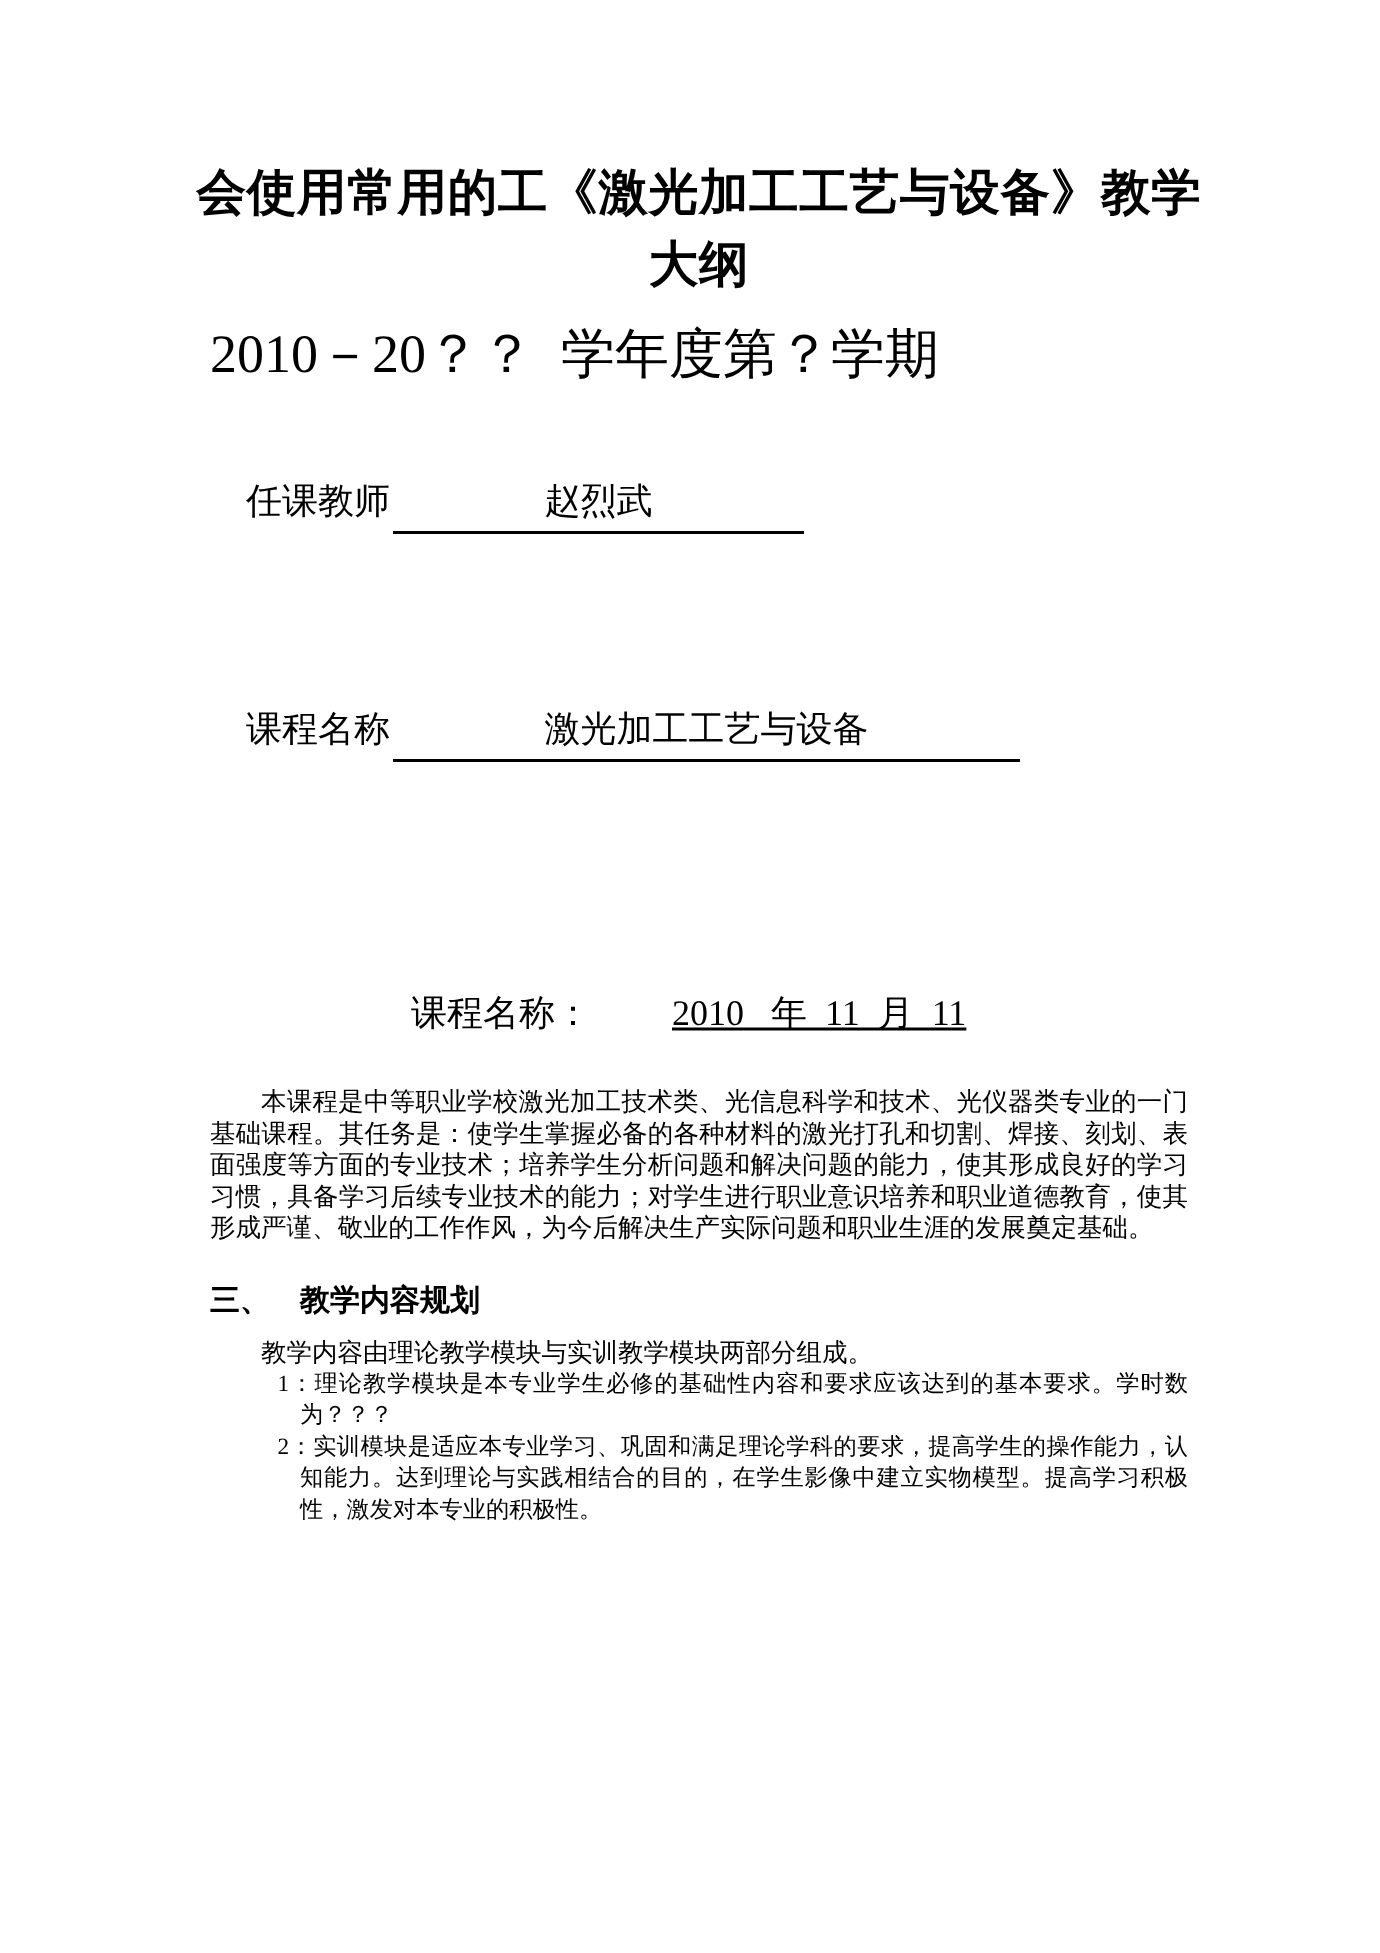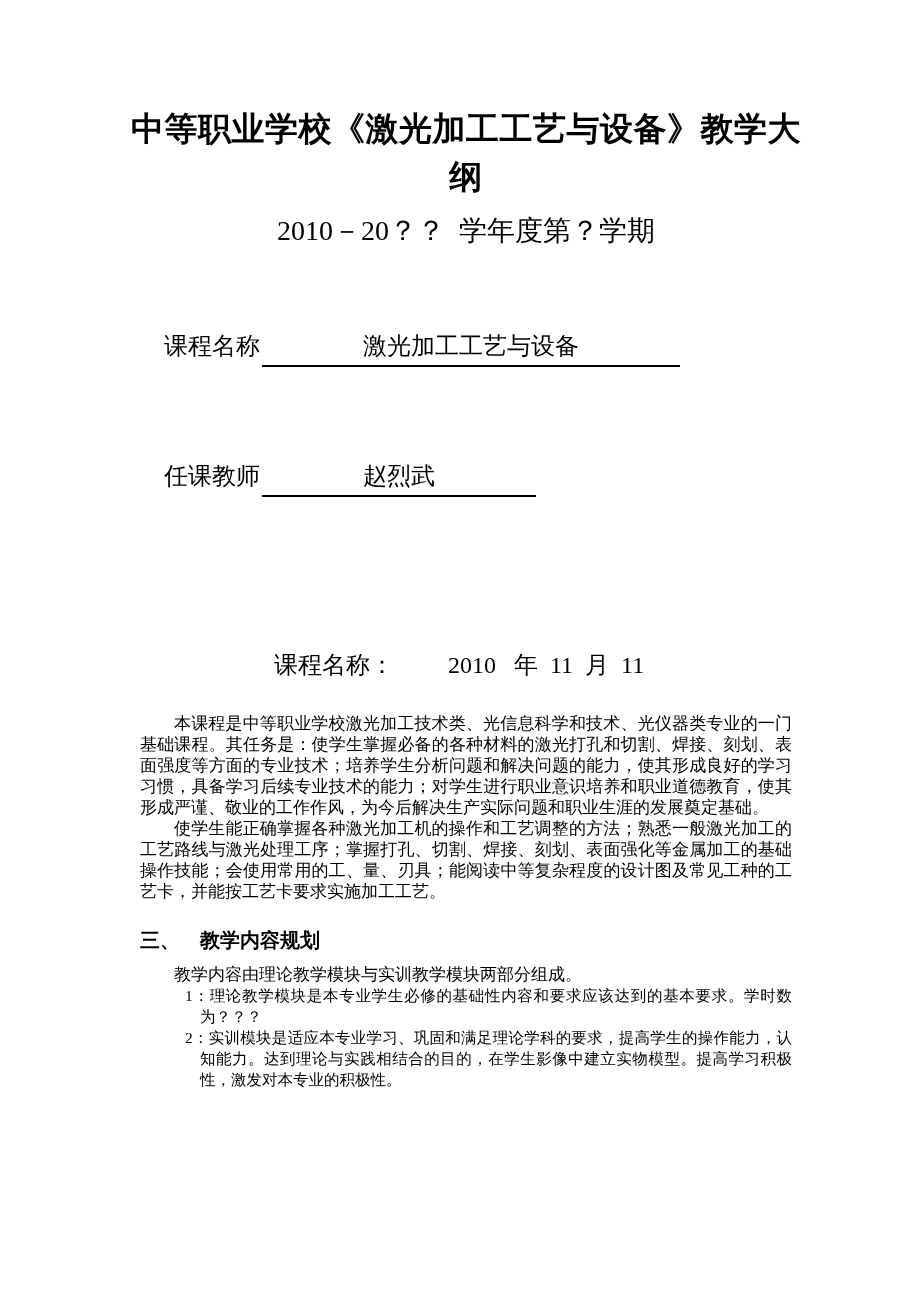--- a/index.html
+++ b/index.html
@@ -18,23 +18,23 @@
   }
   .title {
     font-size: 33px;
     font-weight: bold;
     text-align: center;
     line-height: 1.44;
     margin: 0 -14px;
     letter-spacing: 0.5px;
   }
   .subtitle {
-    font-size: 28px;
+    font-size: 36px;
     font-weight: normal;
-    text-align: center;
+    text-align: left;
     margin-top: 12px;
     line-height: 1.3;
     white-space: pre;
   }
   .field-line {
     font-size: 24px;
     line-height: 34px;
     white-space: pre;
   }
   .field-line.course { margin-top: 46px; }
@@ -48,21 +48,21 @@
   }
   .u.course-u { width: 418px; }
   .u.teacher-u { width: 274px; }
   .date-line {
     margin-top: 86px;
     margin-left: 110px;
     font-size: 24px;
     line-height: 32px;
     white-space: pre;
   }
-  .date-val { margin-left: 54px; }
+  .date-val { margin-left: 54px; text-decoration: underline; }
   .sec-h {
     font-family: "Liberation Sans", "DejaVu Sans", sans-serif;
     font-size: 20px;
     font-weight: bold;
     margin-top: 24px;
     margin-bottom: 10px;
     line-height: 28px;
     white-space: pre;
   }
   .para {
@@ -77,42 +77,41 @@
     text-align: justify;
     padding-left: 60px;
     text-indent: -15px;
   }
 </style>
 </head>
 <body>
 
 <div class="page">
 
-  <h1 class="title">中等职业学校《激光加工工艺与设备》教学大纲</h1>
+  <h1 class="title">会使用常用的工《激光加工工艺与设备》教学大纲</h1>
 
   <div class="subtitle">2010－20？？  学年度第？学期</div>
 
+  <div class="field-line teacher">
+    <span>任课教师</span><span class="u teacher-u">赵烈武</span>
+  </div>
+
   <div class="field-line course">
     <span>课程名称</span><span class="u course-u">激光加工工艺与设备</span>
-  </div>
-
-  <div class="field-line teacher">
-    <span>任课教师</span><span class="u teacher-u">赵烈武</span>
   </div>
 
   <div class="date-line">
     <span>课程名称：</span><span class="date-val">2010   年  11  月  11</span>
   </div>
 
   <div class="section">
     <p class="para">本课程是中等职业学校激光加工技术类、光信息科学和技术、光仪器类专业的一门基础课程。其任务是：使学生掌握必备的各种材料的激光打孔和切割、焊接、刻划、表面强度等方面的专业技术；培养学生分析问题和解决问题的能力，使其形成良好的学习习惯，具备学习后续专业技术的能力；对学生进行职业意识培养和职业道德教育，使其形成严谨、敬业的工作作风，为今后解决生产实际问题和职业生涯的发展奠定基础。</p>
   </div>
 
   <div class="section">
-    <p class="para">使学生能正确掌握各种激光加工机的操作和工艺调整的方法；熟悉一般激光加工的工艺路线与激光处理工序；掌握打孔、切割、焊接、刻划、表面强化等金属加工的基础操作技能；会使用常用的工、量、刃具；能阅读中等复杂程度的设计图及常见工种的工艺卡，并能按工艺卡要求实施加工工艺。</p>
   </div>
 
   <div class="section">
     <h2 class="sec-h">三、　教学内容规划</h2>
     <p class="para">教学内容由理论教学模块与实训教学模块两部分组成。</p>
     <p class="item">1：理论教学模块是本专业学生必修的基础性内容和要求应该达到的基本要求。学时数为？？？</p>
     <p class="item">2：实训模块是适应本专业学习、巩固和满足理论学科的要求，提高学生的操作能力，认知能力。达到理论与实践相结合的目的，在学生影像中建立实物模型。提高学习积极性，激发对本专业的积极性。</p>
   </div>
 
 </div>

